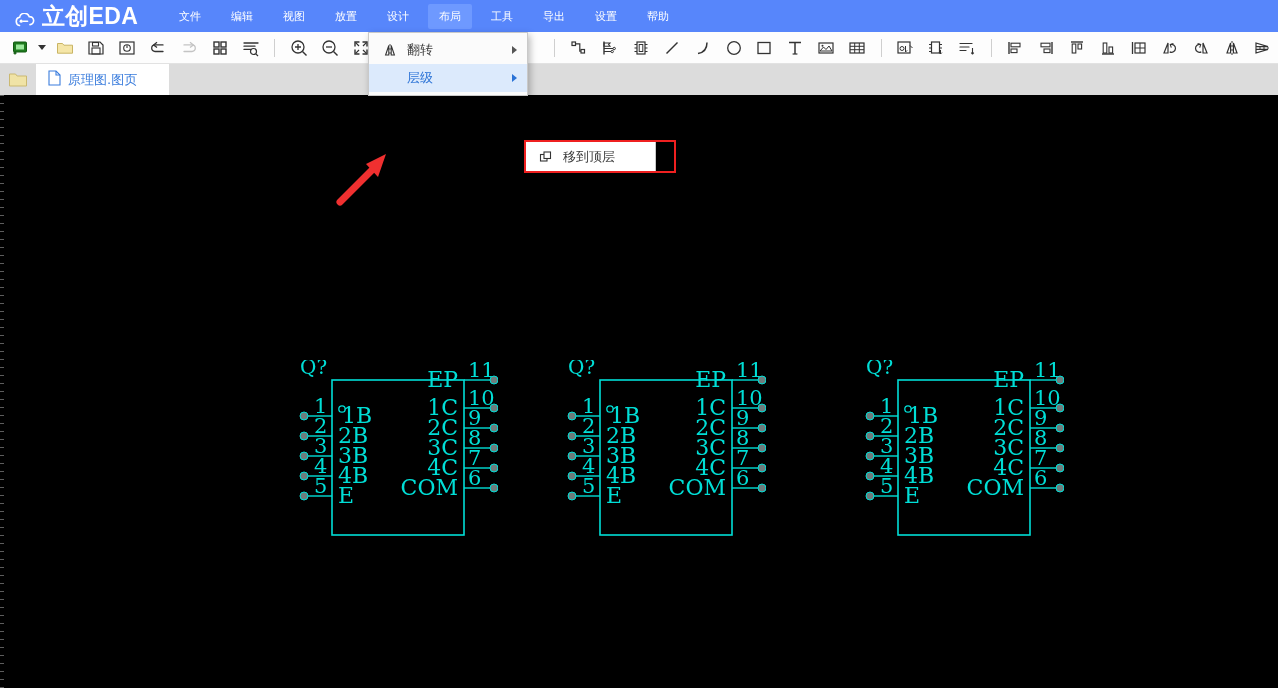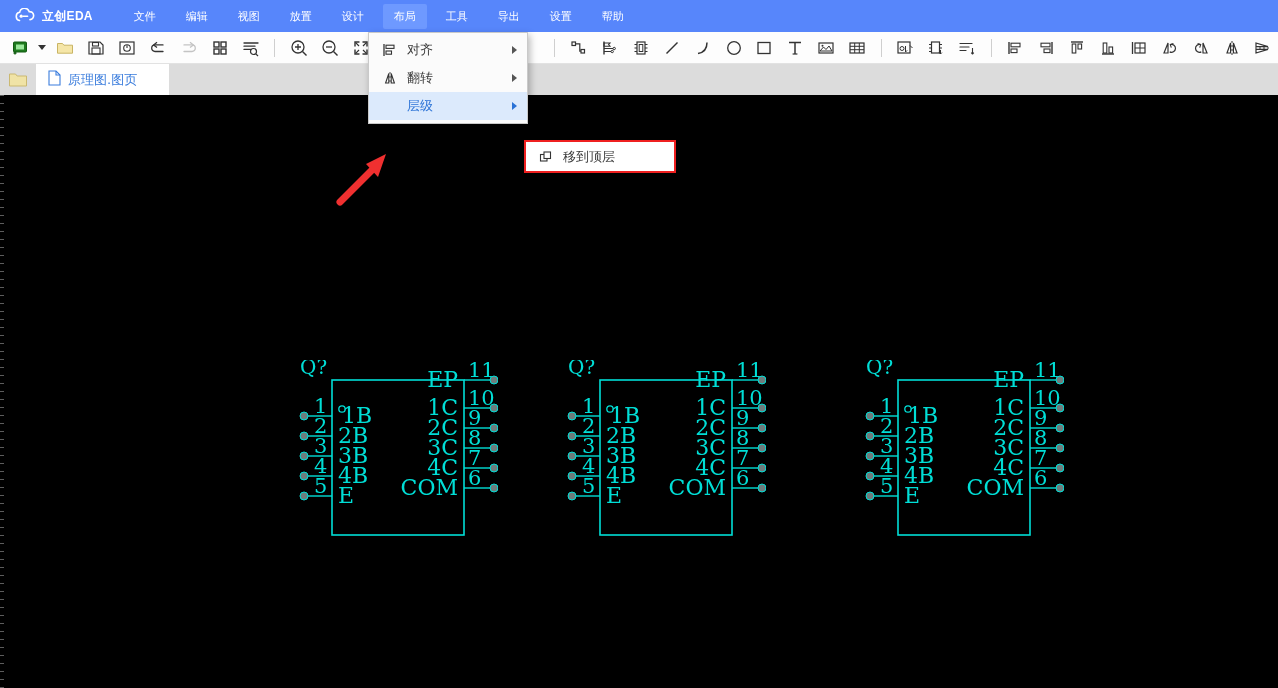--- a/index.html
+++ b/index.html
@@ -9,21 +9,21 @@
     background:#000; position:relative; -webkit-font-smoothing:antialiased;
   }
 
   
   #menubar{
     position:absolute; left:0; top:0; width:1278px; height:32px;
     background:#5786fb; display:flex; align-items:center;
   }
   #logo{
     display:flex; align-items:center; gap:6px;
-    color:#fff; font-size:12px; font-weight:bold; font-style:italic;
+    color:#fff; font-size:23px; font-weight:bold; font-style:italic;
     padding:0 26px 0 14px; letter-spacing:.3px;
     font-family:"Liberation Sans",sans-serif;
   }
   #logo .cloud{ width:22px; height:16px; flex:0 0 auto; }
   #logo .txt{ font-style:normal; font-weight:700; }
   .menu-item{
     color:#fff; font-size:11px; padding:5px 11px; margin:0 4px;
     cursor:default; border-radius:2px; white-space:nowrap;
     font-family:"DejaVu Sans","Liberation Sans",sans-serif;
   }
@@ -91,21 +91,21 @@
   .mrow .marrow{
     position:absolute; right:10px; width:0;height:0;
     border-top:4px solid transparent;border-bottom:4px solid transparent;
     border-left:5px solid #555;
   }
   .mrow.sel{ background:#dceafc; }
   .mrow.sel .mlabel{ color:#2a72d6; }
   .mrow.sel .marrow{ border-left-color:#2a72d6; }
 
   #submenu{
-    position:absolute; left:524px; top:140px; width:152px;
+    position:absolute; left:524px; top:140px; width:132px;
     background:#fff; border:1px solid #c9c9c9;
     box-shadow:2px 3px 7px rgba(0,0,0,.28); padding:0; z-index:60;
   }
   .srow{
     height:31px; display:flex; align-items:center; padding:0 8px 0 10px; cursor:default;
   }
   .srow .micon{ width:22px; height:18px; display:flex; align-items:center; justify-content:center; flex:0 0 22px; }
   .srow .mlabel{
     font-size:13px; color:#3a3a3a; margin-left:6px;
     font-family:"DejaVu Sans","Liberation Sans",sans-serif;
@@ -546,31 +546,20 @@
           <text x="160" y="115" fill="#00ded6" font-size="22" text-anchor="end">4C</text>
           <line x1="166" y1="128" x2="194" y2="128" stroke="#00ded6" stroke-width="1.4"></line>
           <circle cx="196" cy="128" r="4" fill="#6d7d7d" stroke="#00ded6" stroke-width="1"></circle>
           <text x="170" y="125" fill="#00ded6" font-size="21">6</text>
           <text x="160" y="135" fill="#00ded6" font-size="22" text-anchor="end">COM</text>
         </svg></div>
     </div>
 </div>
 
 <div id="dropdown">
-  <div class="mrow">
-    <span class="micon">
-      <svg width="16" height="16" viewBox="0 0 16 16">
-        <path d="M2 2v12" stroke="#333" stroke-width="1.3"></path>
-        <rect x="4" y="3.2" width="8" height="3.2" fill="none" stroke="#333" stroke-width="1.1"></rect>
-        <rect x="4" y="9" width="5.5" height="3.2" fill="none" stroke="#333" stroke-width="1.1"></rect>
-      </svg>
-    </span>
-    <span class="mlabel">对齐</span>
-    <span class="marrow"></span>
-  </div>
 
 
 
   <div class="mrow">
     <span class="micon">
       <svg width="16" height="16" viewBox="0 0 16 16">
         <path d="M8 2v12" stroke="#333" stroke-width=".9" stroke-dasharray="2 2"></path>
         <path d="M6.8 13 3.6 13 6.8 3.5z" fill="none" stroke="#333" stroke-width="1.1"></path>
         <path d="M9.2 13 12.4 13 9.2 3.5z" fill="none" stroke="#333" stroke-width="1.1"></path>
       </svg>

